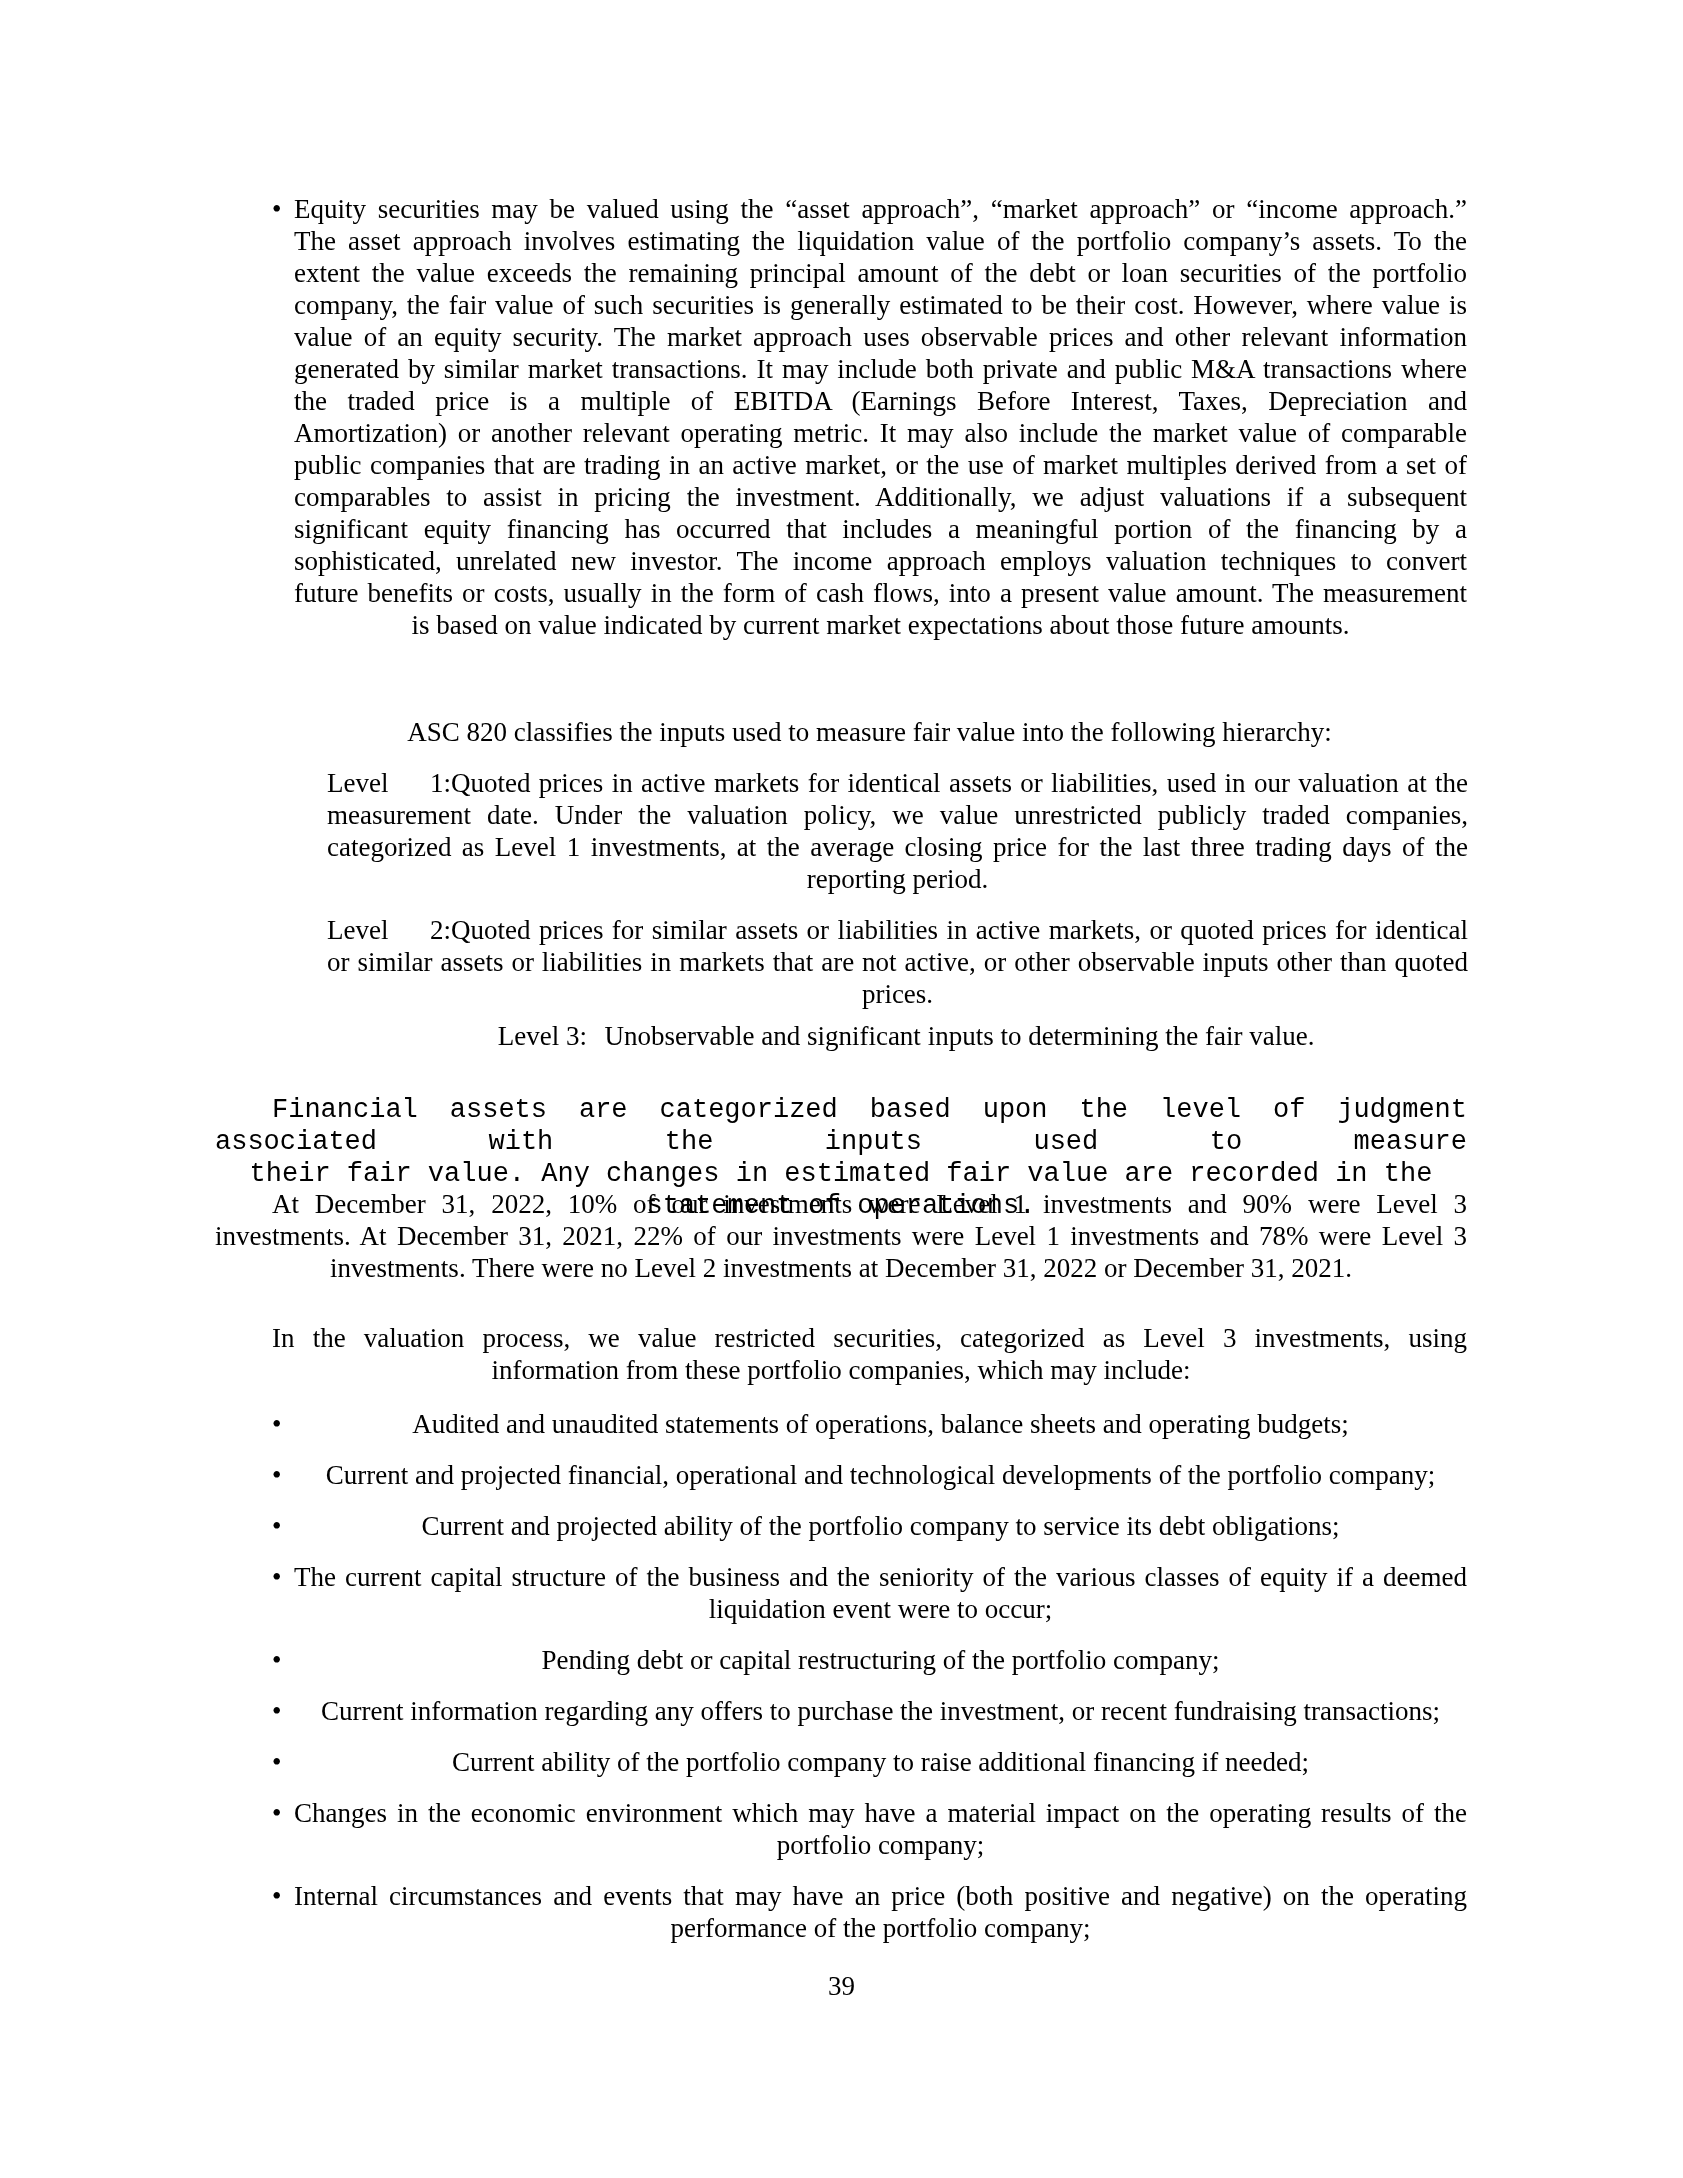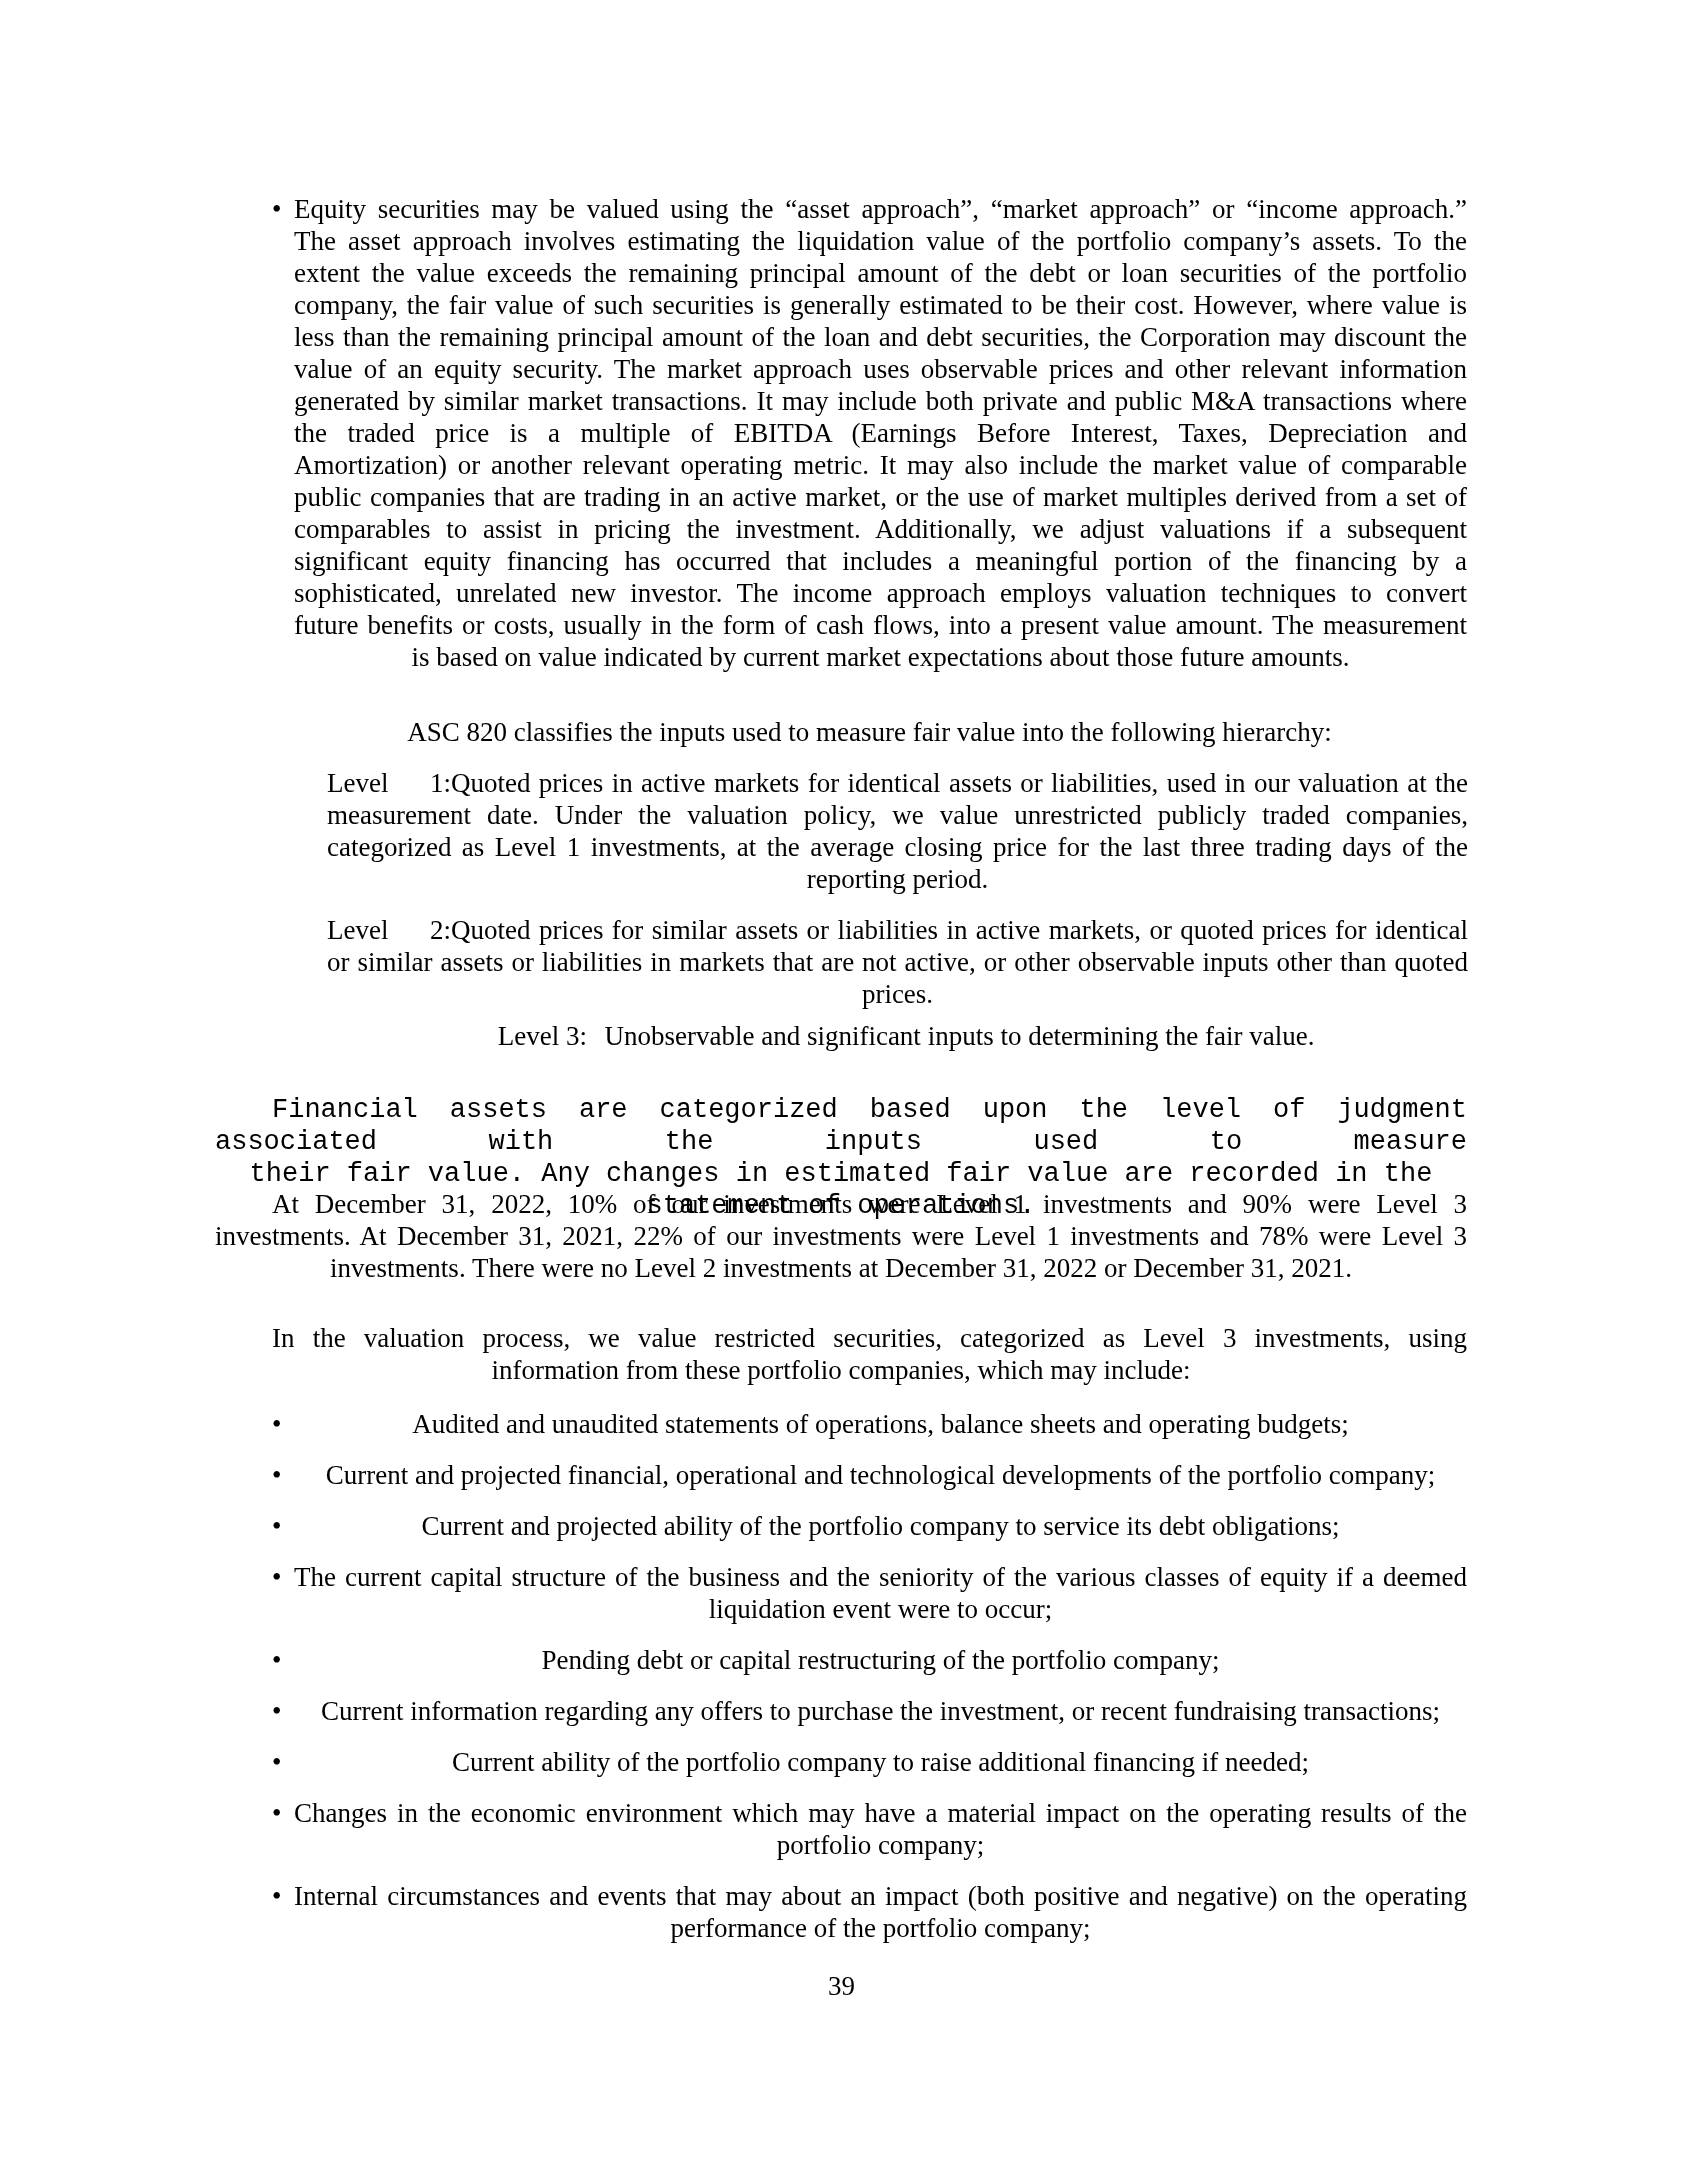--- a/index.html
+++ b/index.html
@@ -42,21 +42,20 @@
 <body>
 
 <div class="page">
 
   <div class="para" id="p-equity">
     <span class="bullet-marker">•</span>
   <div class="jl">Equity securities may be valued using the “asset approach”, “market approach” or “income approach.”</div>
       <div class="jl">The asset approach involves estimating the liquidation value of the portfolio company’s assets. To the</div>
       <div class="jl">extent the value exceeds the remaining principal amount of the debt or loan securities of the portfolio</div>
       <div class="jl">company, the fair value of such securities is generally estimated to be their cost. However, where value is</div>
-      <div class="jl">less than the remaining principal amount of the loan and debt securities, the Corporation may discount the</div>
       <div class="jl">value of an equity security. The market approach uses observable prices and other relevant information</div>
       <div class="jl">generated by similar market transactions. It may include both private and public M&amp;A transactions where</div>
       <div class="jl">the traded price is a multiple of EBITDA (Earnings Before Interest, Taxes, Depreciation and</div>
       <div class="jl">Amortization) or another relevant operating metric. It may also include the market value of comparable</div>
       <div class="jl">public companies that are trading in an active market, or the use of market multiples derived from a set of</div>
       <div class="jl">comparables to assist in pricing the investment. Additionally, we adjust valuations if a subsequent</div>
       <div class="jl">significant equity financing has occurred that includes a meaningful portion of the financing by a</div>
       <div class="jl">sophisticated, unrelated new investor. The income approach employs valuation techniques to convert</div>
       <div class="jl">future benefits or costs, usually in the form of cash flows, into a present value amount. The measurement</div>
       <div class="ll">is based on value indicated by current market expectations about those future amounts.</div>
@@ -129,21 +128,21 @@
         <span class="bullet-marker">•</span>
         <div class="ll">Current ability of the portfolio company to raise additional financing if needed;</div>
       </div>
       <div class="bullet-item">
         <span class="bullet-marker">•</span>
         <div class="jl">Changes in the economic environment which may have a material impact on the operating results of the</div>
         <div class="ll">portfolio company;</div>
       </div>
       <div class="bullet-item">
         <span class="bullet-marker">•</span>
-        <div class="jl">Internal circumstances and events that may about an impact (both positive and negative) on the operating</div>
+        <div class="jl">Internal circumstances and events that may have an price (both positive and negative) on the operating</div>
         <div class="ll">performance of the portfolio company;</div>
       </div>
     </div>
 
   <div id="page-number">39</div>
 
 </div>
 
 
 </body></html>

